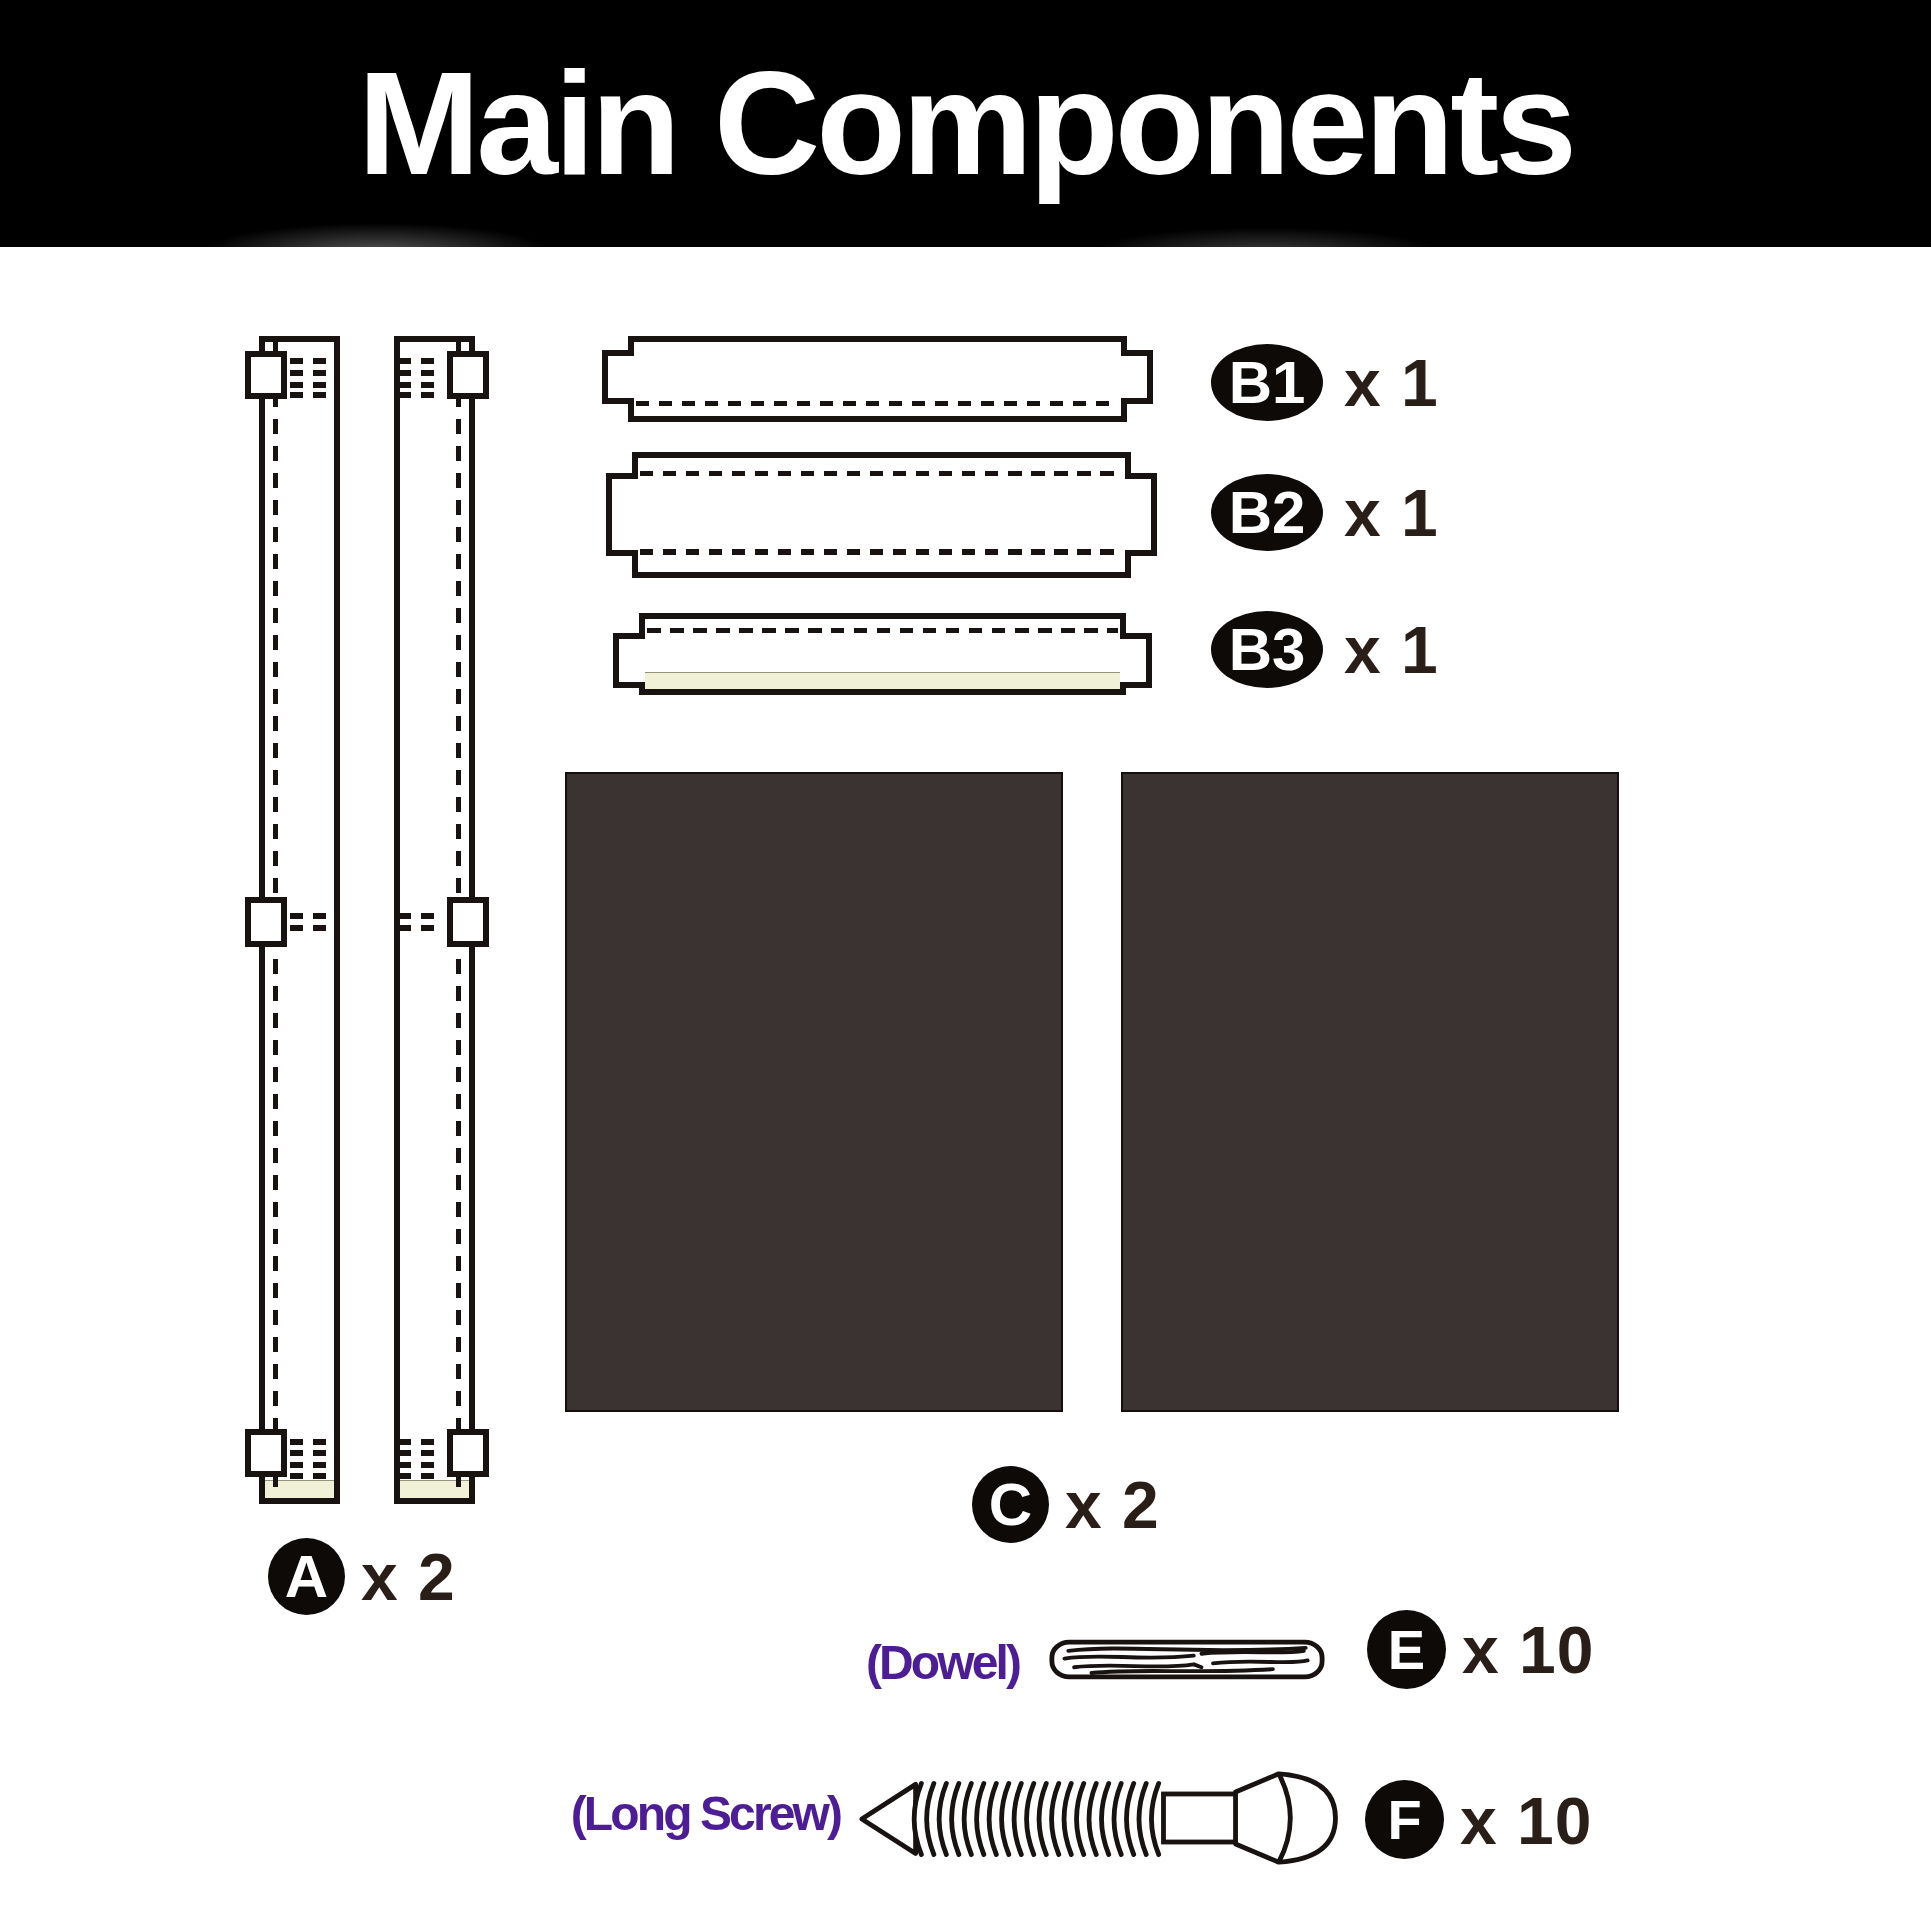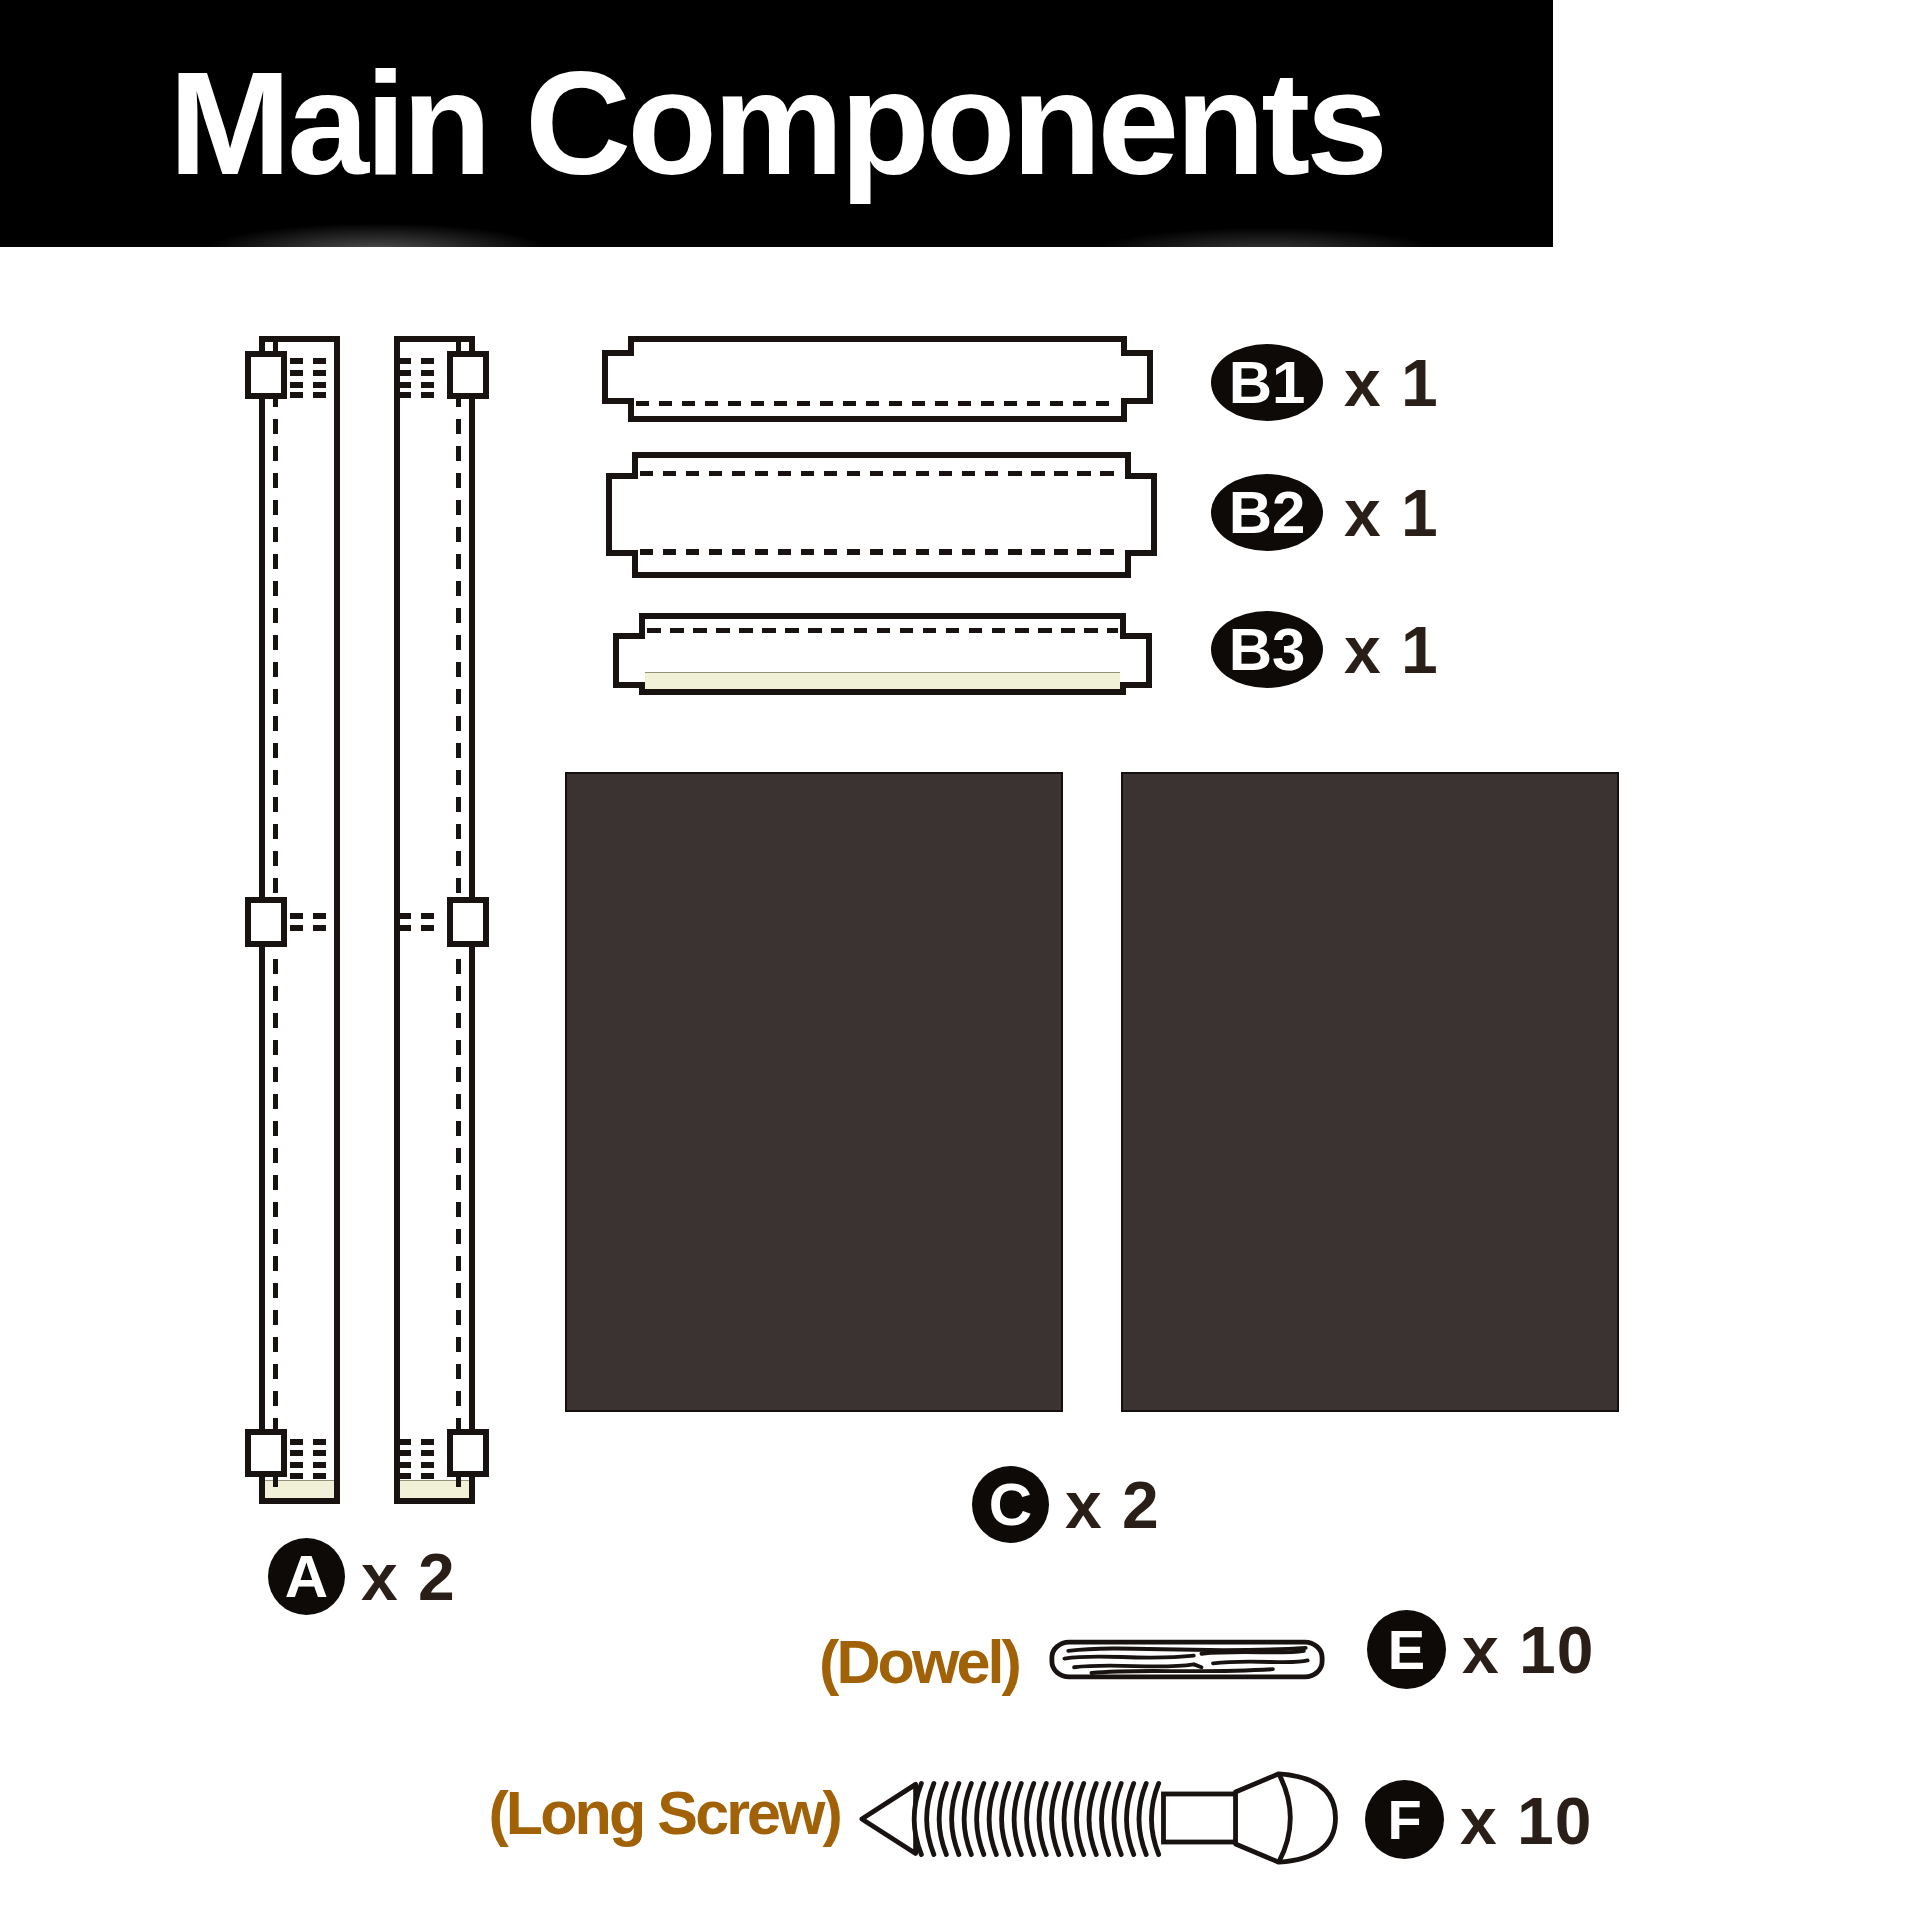--- a/index.html
+++ b/index.html
@@ -2,21 +2,21 @@
 <html><head>
 <meta charset="utf-8">
 <style>
   html,body{margin:0;padding:0;background:#ffffff;}
   #canvas{
     position:relative;width:1931px;height:1931px;background:#ffffff;overflow:hidden;
     font-family:"Liberation Sans",sans-serif;color:#241a13;
   }
   
   #header{
-    position:absolute;left:0;top:0;width:1553px;height:247px;background:#000;
+    position:absolute;left:0;top:0;width:1931px;height:247px;background:#000;
     background-image:
       radial-gradient(ellipse 251px 41px at 377px 102%, rgba(150,150,150,.55), rgba(0,0,0,0) 70%),
       radial-gradient(ellipse 251px 35px at 1265px 102%, rgba(130,130,130,.45), rgba(0,0,0,0) 70%);
     display:flex;align-items:center;justify-content:center;
   }
   #header h1{
     margin:0;color:#fff;font-size:147px;font-weight:bold;letter-spacing:-3.9px;line-height:1;
   }
   .hdash{position:absolute;height:5.8px;
     background:repeating-linear-gradient(to right,#181211 0 13.5px,transparent 13.5px 23px);}
@@ -48,21 +48,21 @@
   .darkPanel{position:absolute;top:772px;width:498px;height:640px;background:#3a3331;
     border:2.9px solid #15100e;box-sizing:border-box;}
   
   .badge{position:absolute;background:#0d0a08;color:#fff;display:flex;align-items:center;
     justify-content:center;font-weight:bold;}
   .badge.ellipse{width:112px;height:77px;border-radius:50%;font-size:60px;}
   .badge.circle{width:77px;height:77px;border-radius:50%;font-size:60px;}
   .badge.circle-sm{width:79px;height:79px;border-radius:50%;font-size:56px;}
   .qty{position:absolute;height:77px;display:flex;align-items:center;
     font-size:66px;font-weight:bold;color:#2a1f18;letter-spacing:1px;white-space:nowrap;}
-  .note{position:absolute;font-size:61px;font-weight:bold;color:#a16207;
+  .note{position:absolute;font-size:48px;font-weight:bold;color:#4c1d95;
     letter-spacing:-2.9px;line-height:85px;white-space:nowrap;text-align:right;}
   svg{display:block;}
 </style>
 </head>
 <body>
 
 <div id="canvas">
 
   <div id="header">
     <h1>Main Components</h1>

